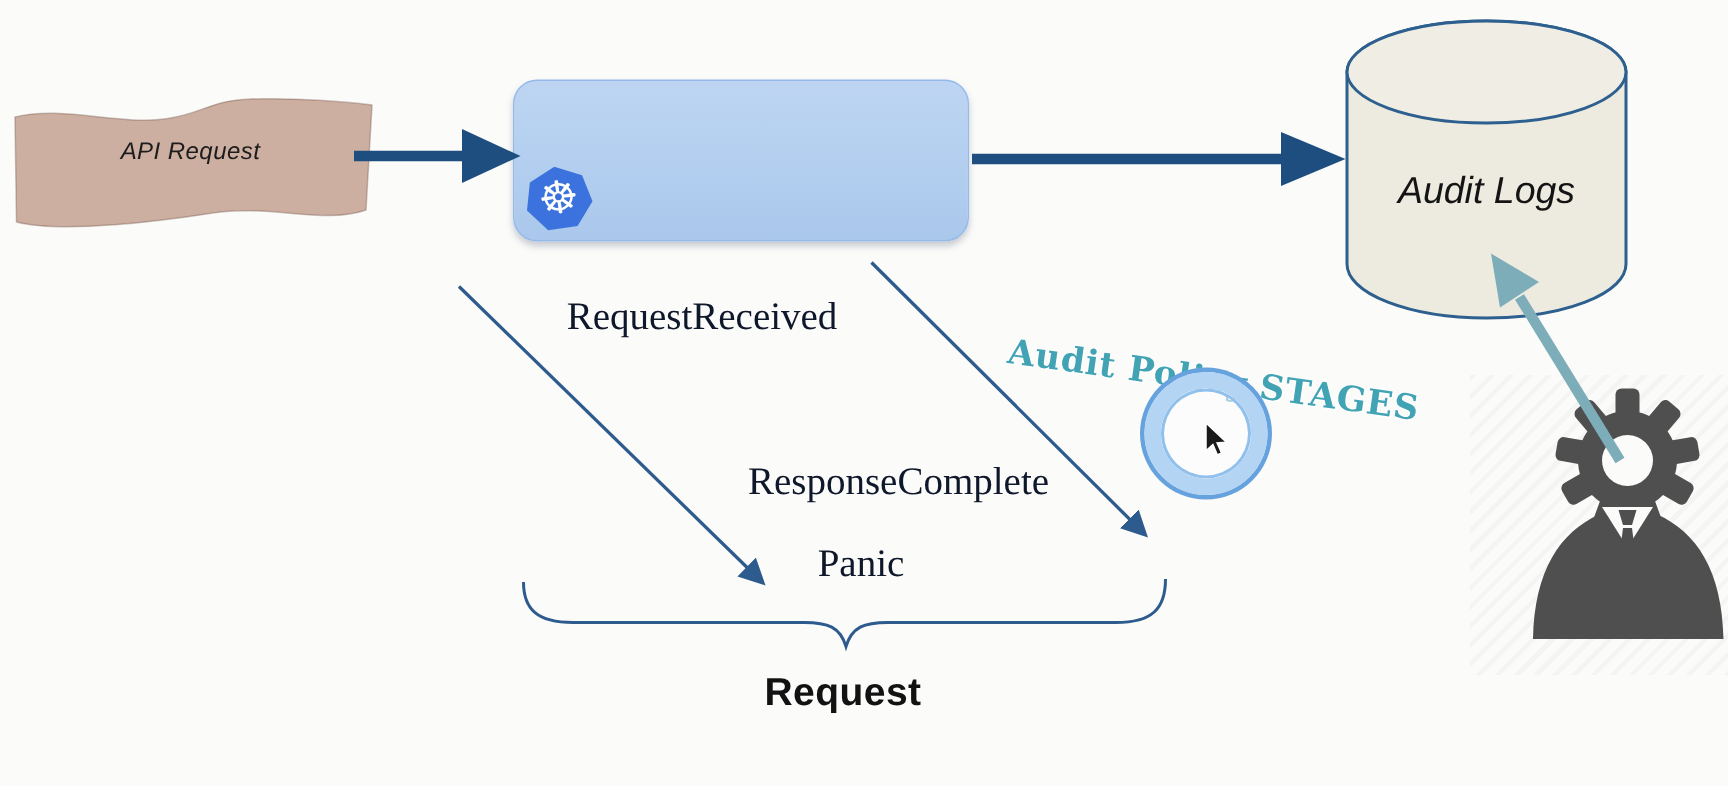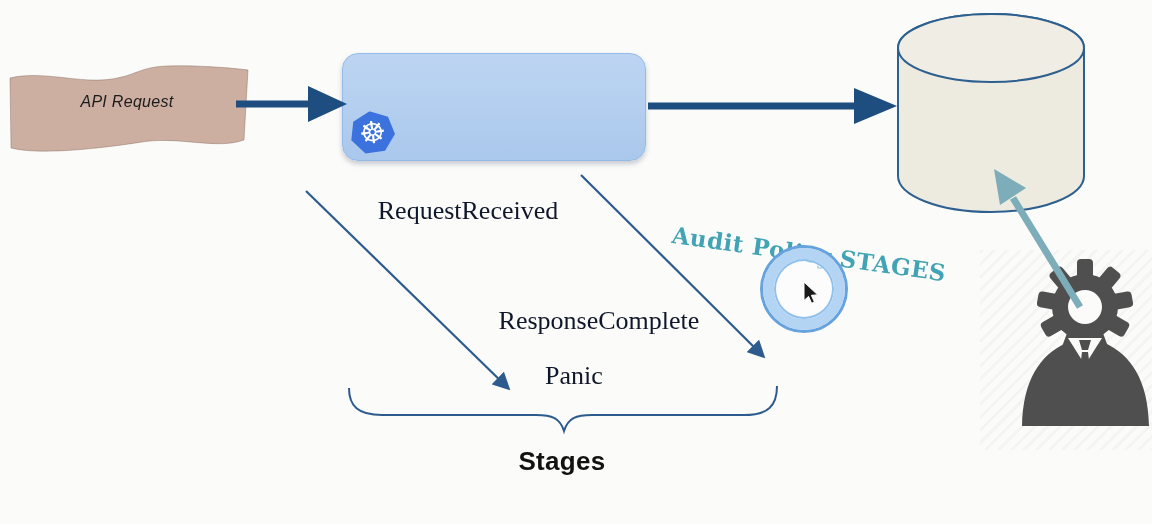--- a/index.html
+++ b/index.html
@@ -91,20 +91,21 @@
 
   <div id="k8s-box" class="abs"></div>
   <div id="k8s-logo" class="abs">
     <span>☸</span>
   </div>
 
   <svg class="abs" style="left:895px;top:8px;" width="192" height="210" viewBox="0 0 192 210">
     <path d="M 3,40 L 3,168 A 93,36 0 0 0 189,168 L 189,40 A 93,34 0 0 0 3,40 Z" fill="#edebdf" stroke="#2d5f8f" stroke-width="2"></path>
     <ellipse cx="96" cy="40" rx="93" ry="34" fill="#f0eee4" stroke="#2d5f8f" stroke-width="2"></ellipse>
   </svg>
+  <div id="audit-logs-label" class="abs">Audit Logs</div>
 
   <svg class="abs" style="left:1008px;top:252px;" width="150" height="178" viewBox="0 0 150 178">
     <g transform="translate(77,55)" fill="#4f4f4f">
       <g>
         <rect x="-8" y="-48" width="16" height="22" rx="4"></rect>
         <rect x="-8" y="-48" width="16" height="22" rx="4" transform="rotate(40)"></rect>
         <rect x="-8" y="-48" width="16" height="22" rx="4" transform="rotate(80)"></rect>
         <rect x="-8" y="-48" width="16" height="22" rx="4" transform="rotate(120)"></rect>
         <rect x="-8" y="-48" width="16" height="22" rx="4" transform="rotate(160)"></rect>
         <rect x="-8" y="-48" width="16" height="22" rx="4" transform="rotate(200)"></rect>
@@ -152,20 +153,20 @@
       <polygon points="994,169 1000,205 1026,188" fill="#7cadb9"></polygon>
     </g>
   </svg>
 
   <div id="stage-1" class="abs stage">RequestReceived</div>
   <div id="stage-3" class="abs stage">ResponseComplete</div>
   <div id="stage-4" class="abs stage">Panic</div>
 
   <div id="annotation" class="abs">Audit Policy STAGES</div>
 
-  <div id="stages-caption" class="abs">Stages</div>
+  <div id="stages-caption" class="abs">Request</div>
 
   <div id="highlight-ring" class="abs"></div>
   <svg class="abs" style="left:803px;top:281px;" width="18" height="26" viewBox="0 0 18 26">
     <path d="M1,1 L1,19.5 L5.6,15.4 L8.6,22.3 L11.4,21 L8.4,14.3 L14.6,13.8 Z" fill="#1a1a1a" stroke="#ffffff" stroke-width="1"></path>
   </svg>
 
 </div>
 
 </body></html>

